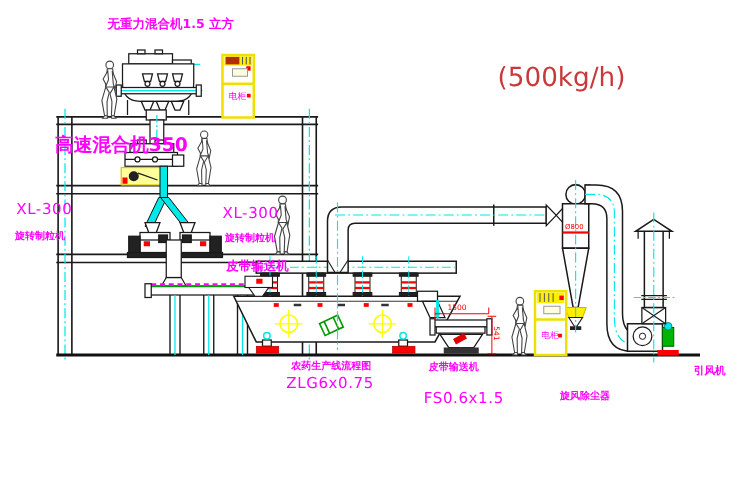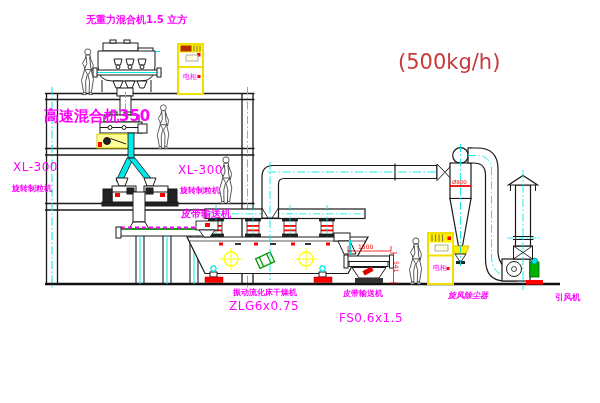--- a/index.html
+++ b/index.html
@@ -330,25 +330,25 @@
   <use href="#person" transform="translate(405,237) scale(0.99)"></use>
 </svg>
 
 <div class="lbl small" style="left:86px;top:15px;font-size:10px;">无重力混合机1.5 立方</div>
 <div class="lbl small" style="left:44px;top:109px;font-size:15px;">高速混合机350</div>
 <div class="lbl model" style="left:13px;top:161px;">XL-300</div>
 <div class="lbl small" style="left:12px;top:185px;">旋转制粒机</div>
 <div class="lbl model" style="left:178px;top:164px;">XL-300</div>
 <div class="lbl small" style="left:180px;top:187px;">旋转制粒机</div>
 <div class="lbl small" style="left:149px;top:209px;font-size:10px;margin-left:32px;">皮带输送机</div>
-<div class="lbl small" style="left:233px;top:289px;">振动流化床干燥机</div>
+<div class="lbl small" style="left:233px;top:289px;">农药生产线流程图</div>
 <div class="lbl model" style="left:229px;top:300px;">ZLG6x0.75</div>
 <div class="lbl small" style="left:343px;top:290px;">皮带输送机</div>
 <div class="lbl model" style="left:339px;top:312px;">FS0.6x1.5</div>
-<div class="lbl small" style="left:448px;top:292px;font-style:italic;">旋风除尘器</div>
+<div class="lbl small" style="left:448px;top:313px;">旋风除尘器</div>
 <div class="lbl small" style="left:511px;top:293px;font-size:8.5px;margin-left:44px;">引风机</div>
 <div class="lbl tiny" style="left:183px;top:74px;">电柜</div>
 <div class="lbl tiny" style="left:433px;top:265px;">电柜</div>
 <div id="title-cap">(500kg/h)</div>
 <div class="lbl red" style="left:358px;top:244px;font-size:6px;">1500</div>
 <div class="lbl red" style="left:399px;top:261px;font-size:6px;transform:rotate(90deg);transform-origin:left top;">541</div>
 <div class="lbl red" style="left:452px;top:179.5px;font-size:5.5px;">Ø800</div>
 </div>
 
 </body></html>

